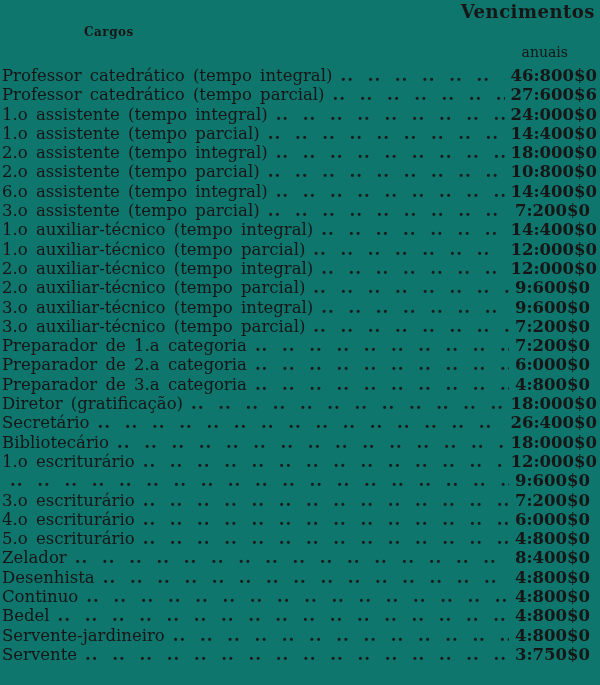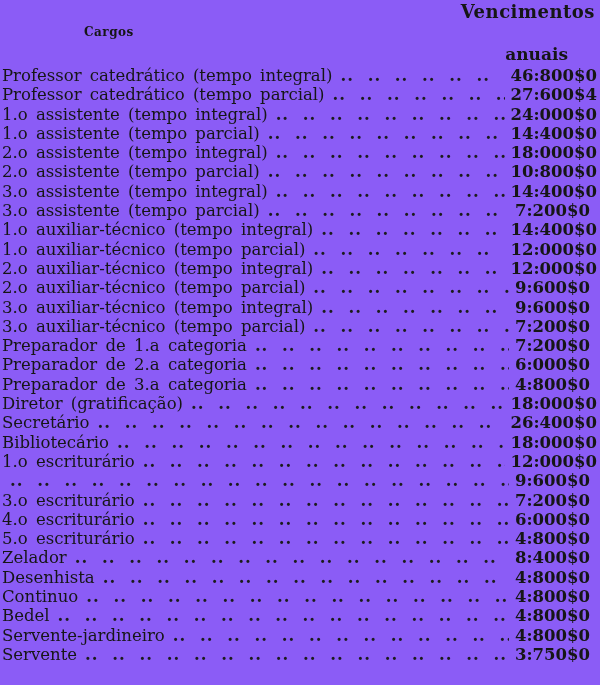--- a/index.html
+++ b/index.html
@@ -4,21 +4,21 @@
 <style>
   html, body {
     margin: 0;
     padding: 0;
     background: #ffffff;
   }
   .page {
     position: relative;
     width: 600px;
     height: 685px;
-    background: #8b5cf6;
+    background: #0f766e;
     color: #161616;
     font-family: "DejaVu Serif", "Liberation Serif", serif;
     overflow: hidden;
   }
   .hdr-vencimentos {
     position: absolute;
     top: 1px;
     right: 5px;
     font-size: 18px;
     font-weight: bold;
@@ -29,22 +29,22 @@
     top: 25px;
     left: 84px;
     font-size: 12px;
     font-weight: bold;
     letter-spacing: 0.5px;
   }
   .hdr-anuais {
     position: absolute;
     top: 44px;
     right: 32px;
-    font-size: 17px;
-    font-weight: bold;
+    font-size: 14px;
+    font-weight: normal;
     margin-left: 48px;
   }
   .rows {
     position: absolute;
     top: 66px;
     left: 2px;
     right: 3px;
   }
   .row {
     display: flex;
@@ -84,21 +84,21 @@
   <div class="rows" id="rows">
   <div class="row">
     <span class="cargo">Professor catedrático (tempo integral)</span>
     <span class="leader"> .. .. .. .. .. .. .. .. .. .. .. .. .. .. .. .. .. .. .. .. .. .. .. .. .. .. .. .. .. .. .. .. .. .. .. .. .. .. .. ..</span>
     <span class="valor">46:800$0</span>
   </div>
 
   <div class="row">
     <span class="cargo">Professor catedrático (tempo parcial)</span>
     <span class="leader"> .. .. .. .. .. .. .. .. .. .. .. .. .. .. .. .. .. .. .. .. .. .. .. .. .. .. .. .. .. .. .. .. .. .. .. .. .. .. .. ..</span>
-    <span class="valor">27:600$4</span>
+    <span class="valor">27:600$6</span>
   </div>
 
   <div class="row">
     <span class="cargo">1.o assistente (tempo integral)</span>
     <span class="leader"> .. .. .. .. .. .. .. .. .. .. .. .. .. .. .. .. .. .. .. .. .. .. .. .. .. .. .. .. .. .. .. .. .. .. .. .. .. .. .. ..</span>
     <span class="valor">24:000$0</span>
   </div>
 
   <div class="row">
     <span class="cargo">1.o assistente (tempo parcial)</span>
@@ -112,21 +112,21 @@
     <span class="valor">18:000$0</span>
   </div>
 
   <div class="row">
     <span class="cargo">2.o assistente (tempo parcial)</span>
     <span class="leader"> .. .. .. .. .. .. .. .. .. .. .. .. .. .. .. .. .. .. .. .. .. .. .. .. .. .. .. .. .. .. .. .. .. .. .. .. .. .. .. ..</span>
     <span class="valor">10:800$0</span>
   </div>
 
   <div class="row">
-    <span class="cargo">3.o assistente (tempo integral)</span>
+    <span class="cargo">6.o assistente (tempo integral)</span>
     <span class="leader"> .. .. .. .. .. .. .. .. .. .. .. .. .. .. .. .. .. .. .. .. .. .. .. .. .. .. .. .. .. .. .. .. .. .. .. .. .. .. .. ..</span>
     <span class="valor">14:400$0</span>
   </div>
 
   <div class="row">
     <span class="cargo">3.o assistente (tempo parcial)</span>
     <span class="leader"> .. .. .. .. .. .. .. .. .. .. .. .. .. .. .. .. .. .. .. .. .. .. .. .. .. .. .. .. .. .. .. .. .. .. .. .. .. .. .. ..</span>
     <span class="valor">7:200$0</span>
   </div>
 

